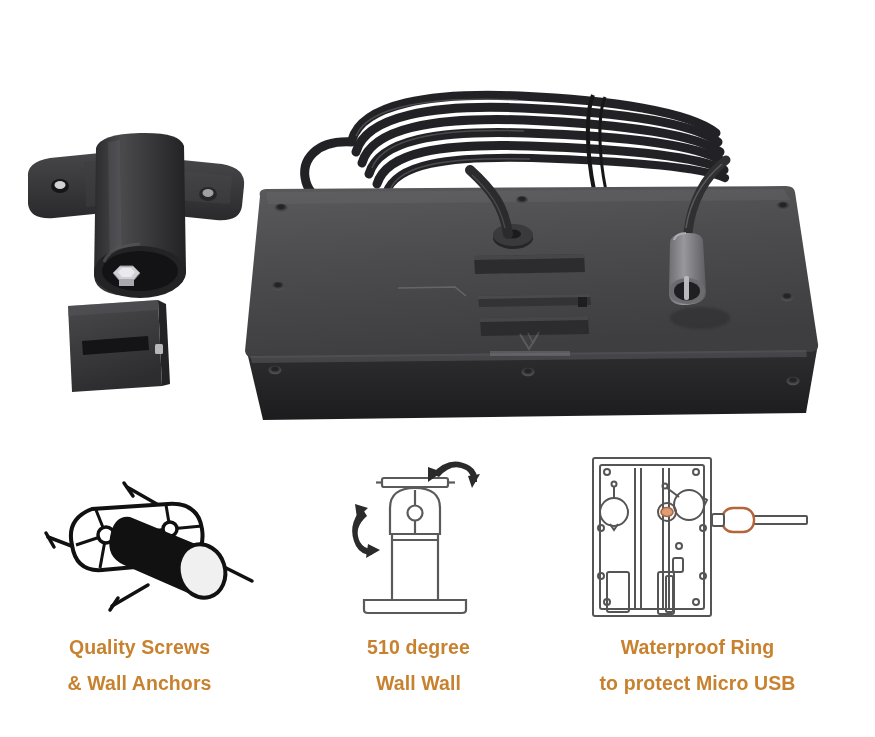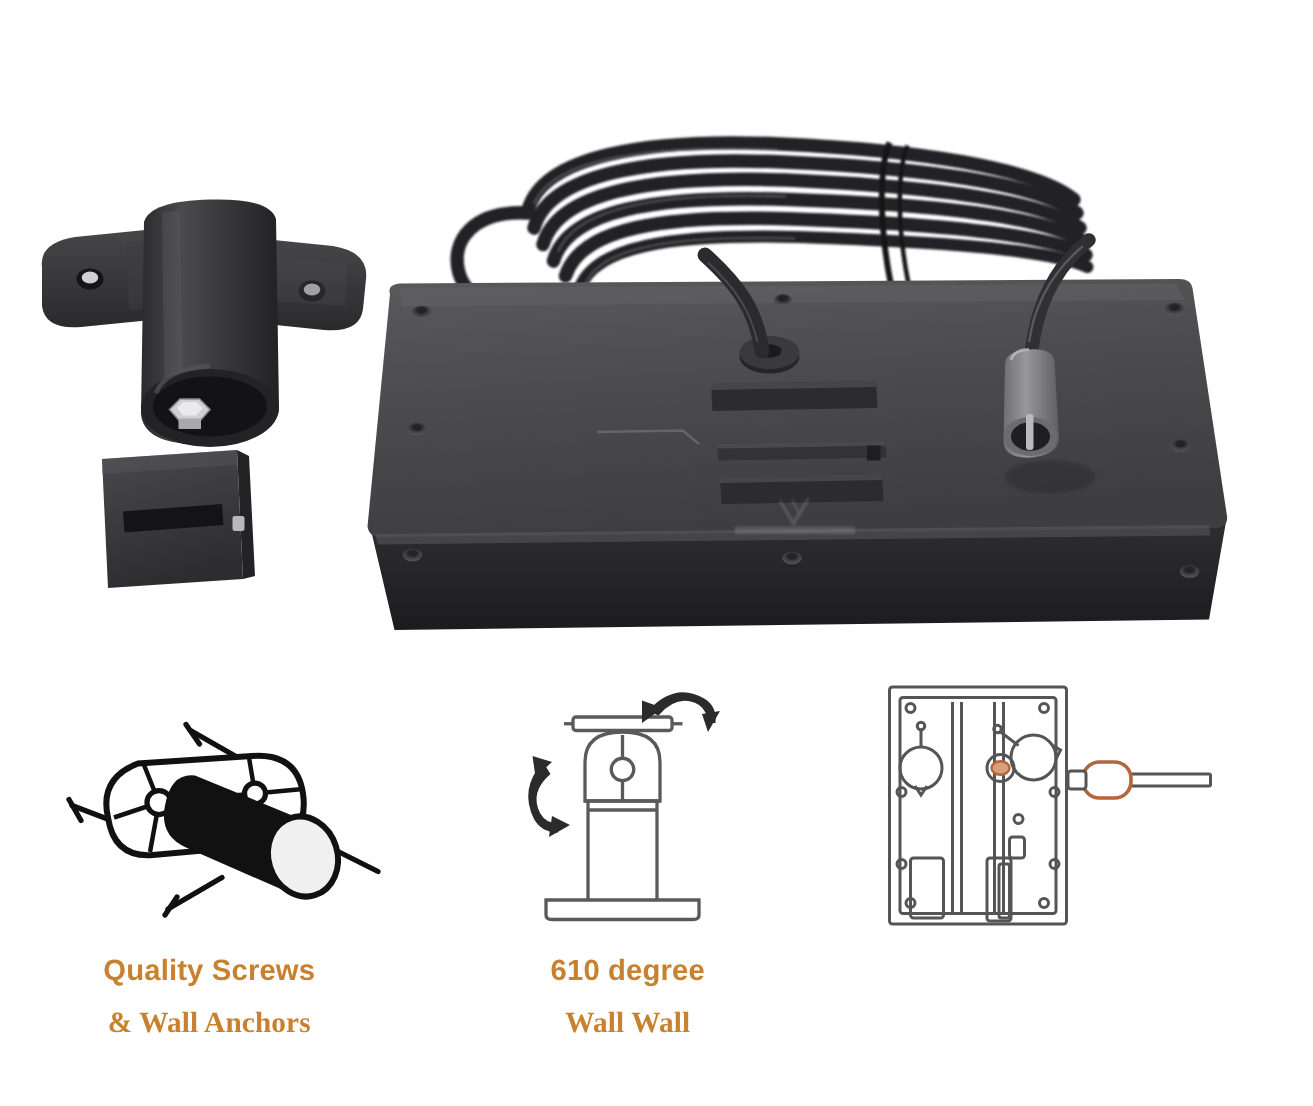--- a/index.html
+++ b/index.html
@@ -48,21 +48,21 @@
   .feature-caption {
     margin-top: 6px;
     text-align: center;
     color: #c8822f;
     font-size: 19.5px;
     font-weight: bold;
     letter-spacing: 0.1px;
     line-height: 36px;
     font-family: "Liberation Sans", sans-serif;
   }
-  .feature-caption .line2 { display: block; font-family: Liberation Serif, serif; }
+  .feature-caption .line2 { display: block; }
 </style>
 </head>
 <body>
 
 <div id="product-photo">
   <svg width="875" height="440" viewBox="0 0 875 440">
     <defs>
       <linearGradient id="plateTop" x1="0" y1="0" x2="0.25" y2="1">
         <stop offset="0%" stop-color="#5a5a5d"></stop>
         <stop offset="45%" stop-color="#4c4c4f"></stop>
@@ -306,21 +306,21 @@
         </g>
 
         <g fill="#2b2b2b">
           <path d="M38 58 Q22 76 32 96 Q37 105 48 105 L48 99 Q40 99 36 92 Q29 78 43 66 Z"></path>
           <polygon points="31,54 44,58 33,68"></polygon>
           <polygon points="42,108 56,100 44,94"></polygon>
         </g>
       </svg>
     </div>
     <div class="feature-caption">
-      <span>610 degree</span>
+      <span>510 degree</span>
       <span class="line2">Wall Wall</span>
     </div>
   </div>
 
   <div class="feature-cell">
     <div class="feature-icon">
       <svg width="230" height="172" viewBox="0 0 230 172">
         <g fill="none" stroke="#555555" stroke-width="2">
 
           <rect x="10" y="8" width="118" height="158" rx="2"></rect>
@@ -362,15 +362,19 @@
           <ellipse cx="84" cy="62" rx="6" ry="4.5" fill="#d8a07a" stroke="#b4653a" stroke-width="1.6"></ellipse>
         </g>
 
         <g>
           <rect x="166" y="66" width="58" height="8" rx="1" fill="#ffffff" stroke="#555555" stroke-width="2"></rect>
           <rect x="139" y="58" width="32" height="24" rx="11" fill="#ffffff" stroke="#b4653a" stroke-width="2.4"></rect>
           <rect x="129" y="64" width="12" height="12" rx="2" fill="#ffffff" stroke="#555555" stroke-width="2"></rect>
         </g>
       </svg>
     </div>
+    <div class="feature-caption">
+      <span>Waterproof Ring</span>
+      <span class="line2">to protect Micro USB</span>
+    </div>
   </div>
 
 </div>
 
 </body></html>

